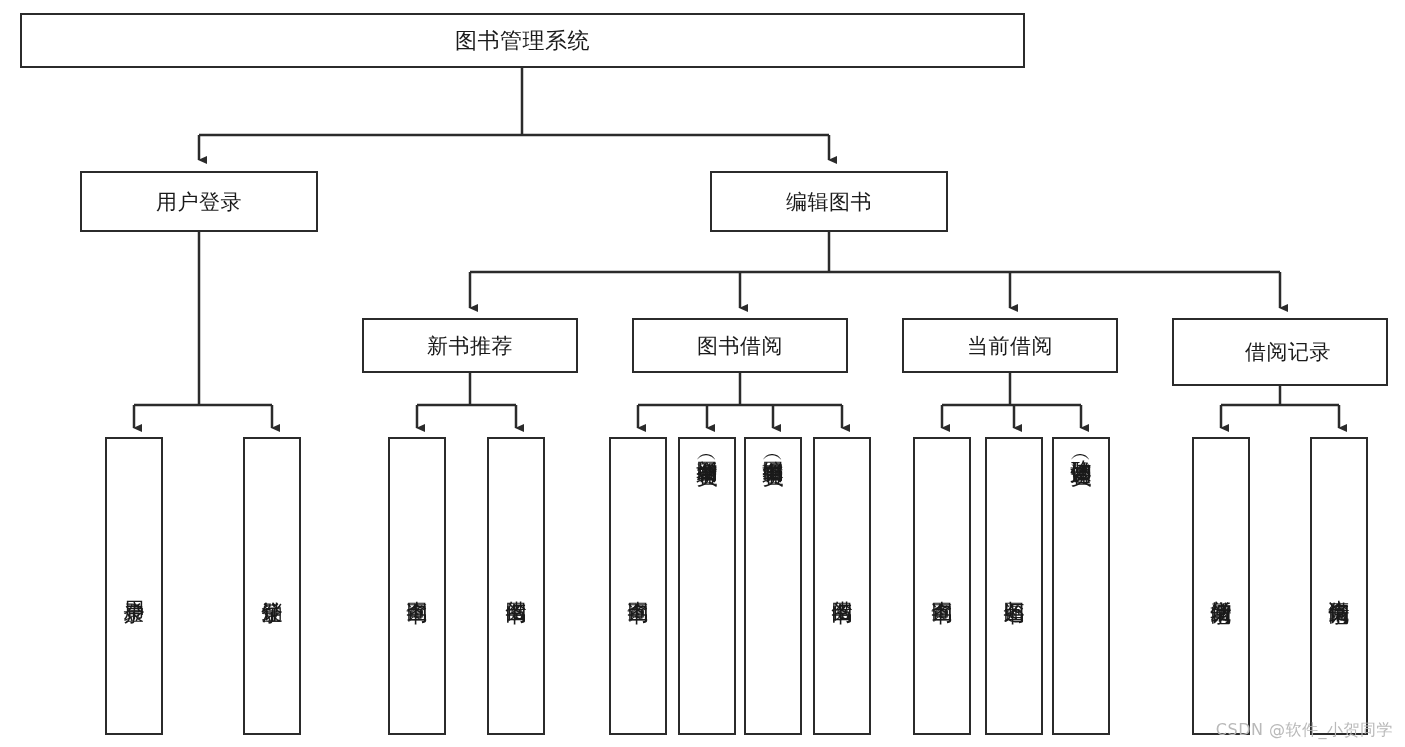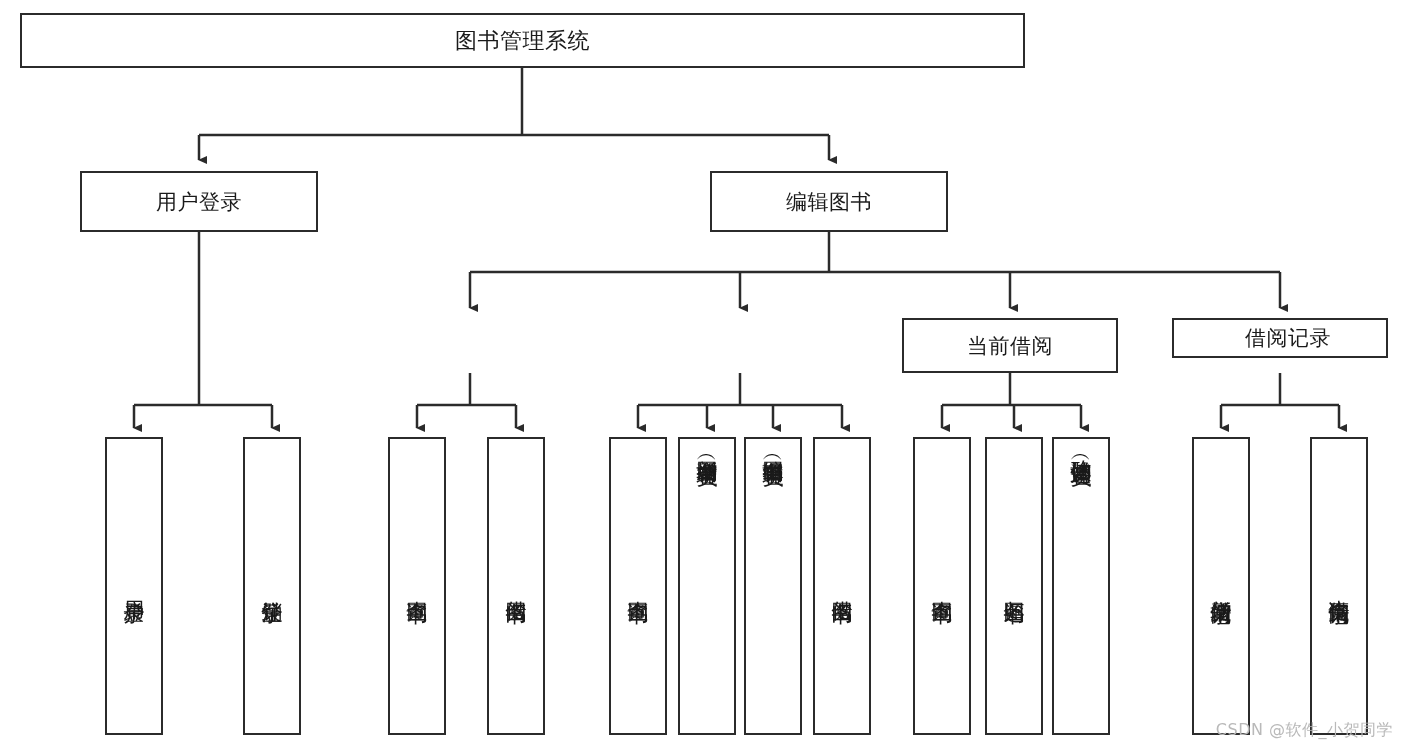--- a/index.html
+++ b/index.html
@@ -129,24 +129,30 @@
     <span class="node-h">图书管理系统</span>
   </div>
 
   <div class="node" style="left:80px; top:171px; width:238px; height:61px;">
     <span class="node-h">用户登录</span>
   </div>
   <div class="node" style="left:710px; top:171px; width:238px; height:61px;">
     <span class="node-h">编辑图书</span>
   </div>
 
+  <div class="node" style="left:362px; top:318px; width:216px; height:55px;">
+    <span class="node-h">新书推荐</span>
+  </div>
+  <div class="node" style="left:632px; top:318px; width:216px; height:55px;">
+    <span class="node-h">图书借阅</span>
+  </div>
   <div class="node" style="left:902px; top:318px; width:216px; height:55px;">
     <span class="node-h">当前借阅</span>
   </div>
-  <div class="node" style="left:1172px; top:318px; width:216px; height:40px;padding-left:16px;">
+  <div class="node" style="left:1172px; top:318px; width:216px; height:68px;padding-left:16px;">
     <span class="node-h">借阅记录</span>
   </div>
 
   <div class="node node-leaf leaf-center" style="left:105px; top:437px; width:58px; height:298px;">
     <span class="vtext">用户登录</span>
   </div>
   <div class="node node-leaf leaf-center" style="left:243px; top:437px; width:58px; height:298px;">
     <span class="vtext">注销登录</span>
   </div>
 

